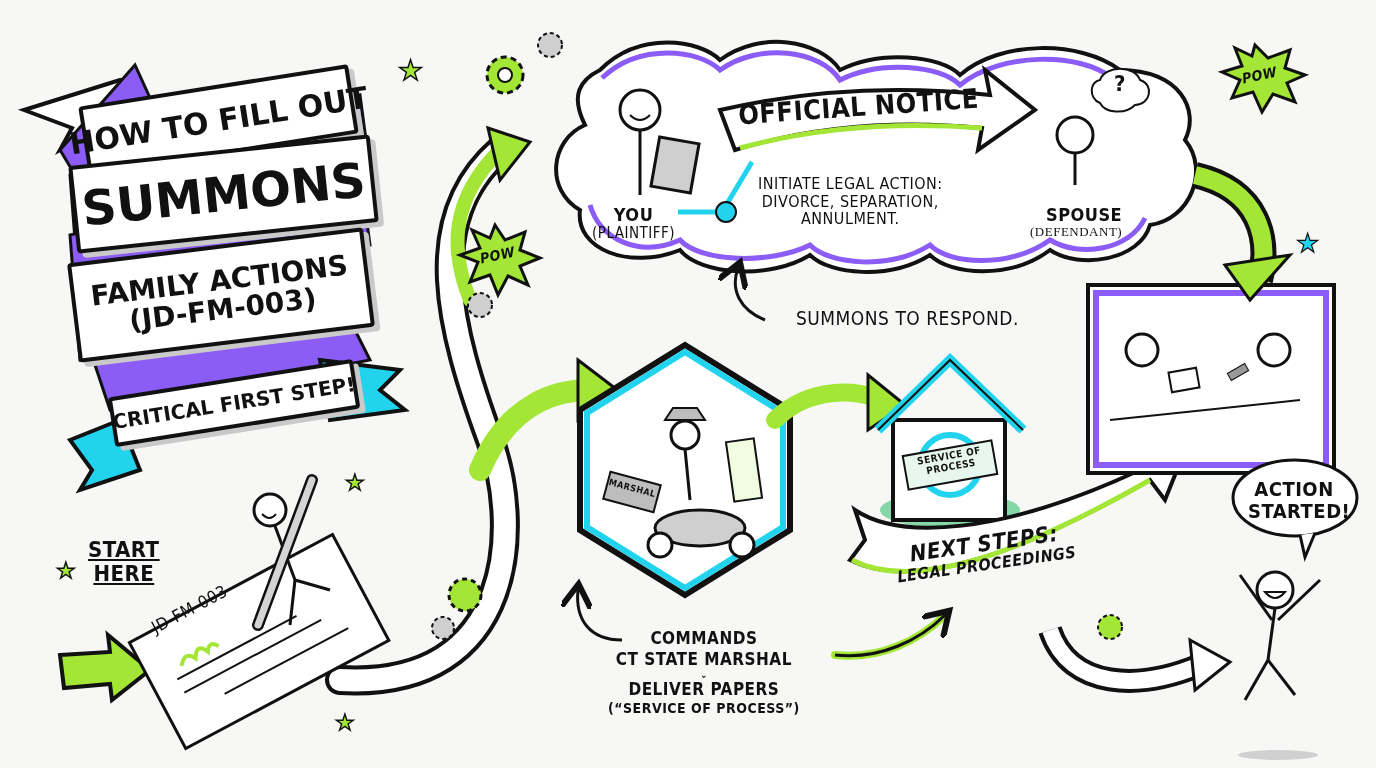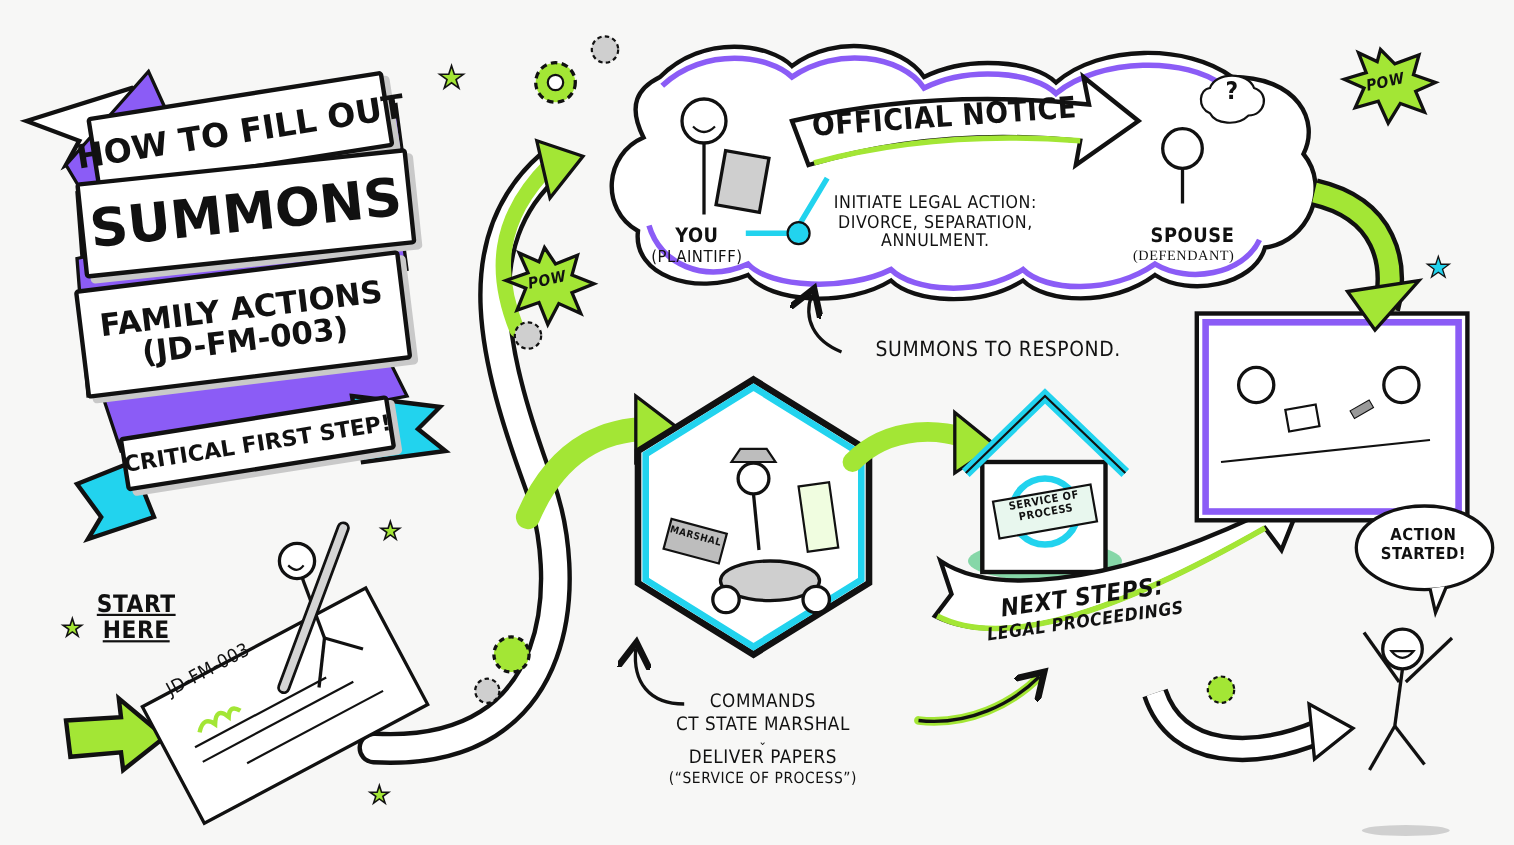--- a/index.html
+++ b/index.html
@@ -242,39 +242,39 @@
   <span>?</span>
 </div>
 
 <div class="label" style="left:768px;top:308px;font-size:19px;font-weight:normal;margin-left:28px;">
   <span>Summons to respond.</span>
 </div>
 
 <div class="label" style="left:608px;top:484px;font-size:9px;transform:rotate(15deg);">
   <span>Marshal</span>
 </div>
-<div class="label" style="left:608px;top:628px;font-size:17px;font-weight:normal;line-height:1.25;">
+<div class="label" style="left:608px;top:628px;font-size:17px;font-weight:bold;line-height:1.25;">
   <div>Commands</div>
   <div>CT State Marshal</div>
   <div style="font-size:10px;line-height:0.8;">⌄</div>
   <div>Deliver papers</div>
   <div style="font-size:14px;text-align:center;">(“Service of Process”)</div>
 </div>
 
 <div class="label" style="left:905px;top:450px;width:90px;font-size:10px;transform:rotate(-10deg);">
   <div>Service of</div>
   <div>Process</div>
 </div>
 
 <div class="label" style="left:895px;top:532px;font-size:22px;transform:rotate(-8deg);font-style:italic;">
   <div>Next steps:</div>
   <div style="font-size:16px;">Legal proceedings</div>
 </div>
 
-<div class="label" style="left:1248px;top:478px;width:92px;font-size:15px;white-space:normal;">
+<div class="label" style="left:1248px;top:478px;width:92px;font-size:20px;white-space:normal;">
   <span>Action started!</span>
 </div>
 
 <div class="label" style="left:480px;top:248px;font-size:14px;transform:rotate(-12deg);font-style:italic;">
   <span>POW</span>
 </div>
 <div class="label" style="left:1242px;top:68px;font-size:14px;transform:rotate(-12deg);font-style:italic;">
   <span>POW</span>
 </div>
 

